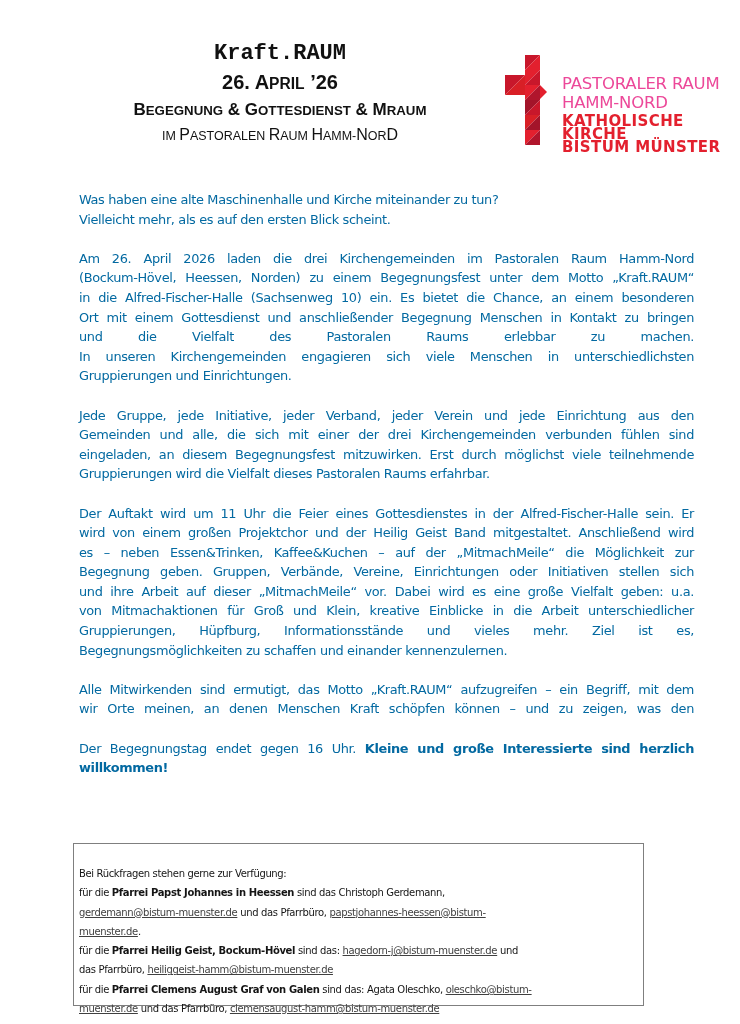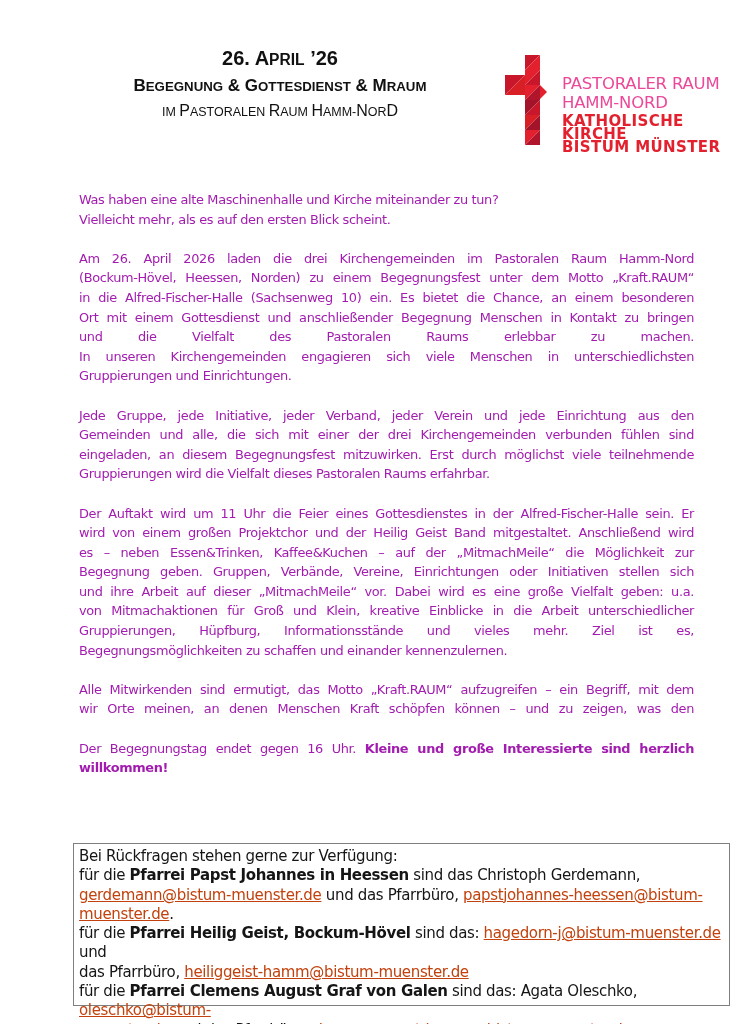--- a/index.html
+++ b/index.html
@@ -14,35 +14,36 @@
     .t-loc { font-family: "Liberation Sans", sans-serif; font-size: 16px; line-height: 24px; }
     .sc { font-size: 0.78em; }
 
     .logo { position: absolute; left: 505px; top: 55px; width: 230px; height: 100px; }
     .logo svg { position: absolute; left: 0; top: 0; }
     .logo-text { position: absolute; left: 57px; top: 19px; font-family: "DejaVu Sans", sans-serif; }
     .logo-l1, .logo-l2 { font-size: 16.5px; line-height: 19px; color: #ec4899; letter-spacing: -0.2px; font-weight: 500; }
     .logo-l3, .logo-l4 { font-size: 15px; line-height: 13px; color: #e3202e; font-weight: bold; letter-spacing: 0.4px; }
     .logo-l3 { margin-top: 3px; }
 
-    .body { position: absolute; left: 79px; top: 190px; width: 615px; font-family: "DejaVu Sans", sans-serif; font-size: 12.9px; line-height: 19.6px; letter-spacing: -0.35px; color: #a21caf; }
+    .body { position: absolute; left: 79px; top: 190px; width: 615px; font-family: "DejaVu Sans", sans-serif; font-size: 12.9px; line-height: 19.6px; letter-spacing: -0.35px; color: #0369a1; }
     .para { margin-bottom: 19.6px; text-align: justify; }
     .para.left { text-align: left; }
     .line { display: block; }
     .jline { display: block; text-align: justify; text-align-last: justify; }
     b { font-weight: bold; }
 
-    .contact { position: absolute; left: 73px; top: 843px; width: 657px; height: 163px; border: 1px solid #7f7f7f; padding: 3px 5px; font-family: "DejaVu Sans", sans-serif; font-size: 15px; line-height: 19.3px; letter-spacing: -0.35px; color: #151515; }
-    .contact a { color: #c2410c; text-decoration: underline; }
+    .contact { position: absolute; left: 73px; top: 843px; width: 571px; height: 163px; border: 1px solid #7f7f7f; padding: 20px 5px; font-family: "DejaVu Sans", sans-serif; font-size: 10px; line-height: 19.3px; letter-spacing: -0.35px; color: #151515; }
+    .contact a { color: #404040; text-decoration: underline; }
   </style>
 </head>
 <body>
 
 <div class="header">
   <div class="title-block">
+    <div class="t-main">Kraft.RAUM</div>
     <div class="t-date"><span>26. </span><span>A</span><span class="sc">PRIL</span><span> ’26</span></div>
     <div class="t-sub"><span>B</span><span class="sc">EGEGNUNG</span><span> &amp; </span><span>G</span><span class="sc">OTTESDIENST</span><span> &amp; </span><span>M</span><span class="sc">RAUM</span></div>
     <div class="t-loc"><span class="sc">IM </span><span>P</span><span class="sc">ASTORALEN </span><span>R</span><span class="sc">AUM </span><span>H</span><span class="sc">AMM-</span><span>N</span><span class="sc">OR</span><span>D</span></div>
   </div>
 
   <div class="logo">
     <svg width="50" height="100" viewBox="0 0 50 100">
 
       <polygon points="20,0 35,0 20,15" fill="#c8172b"></polygon>
       <polygon points="35,0 35,15 20,15" fill="#e3202e"></polygon>

